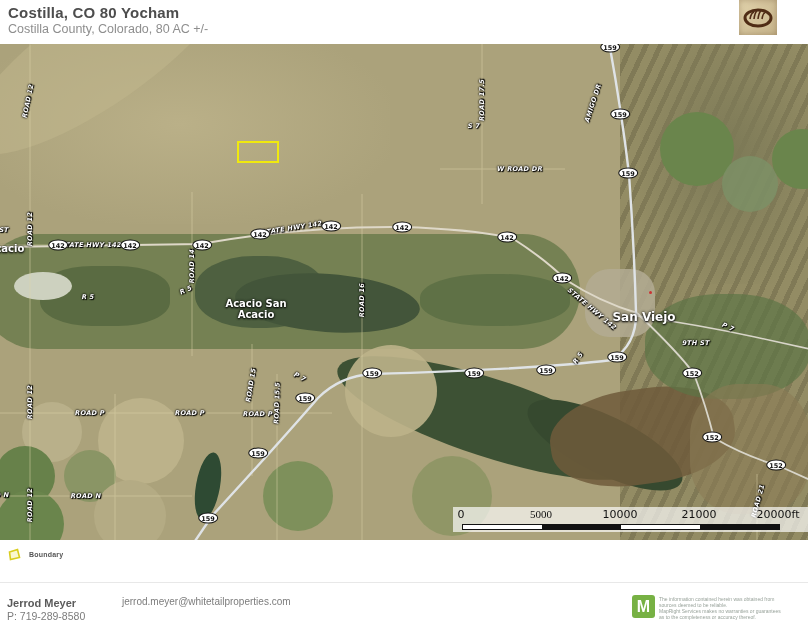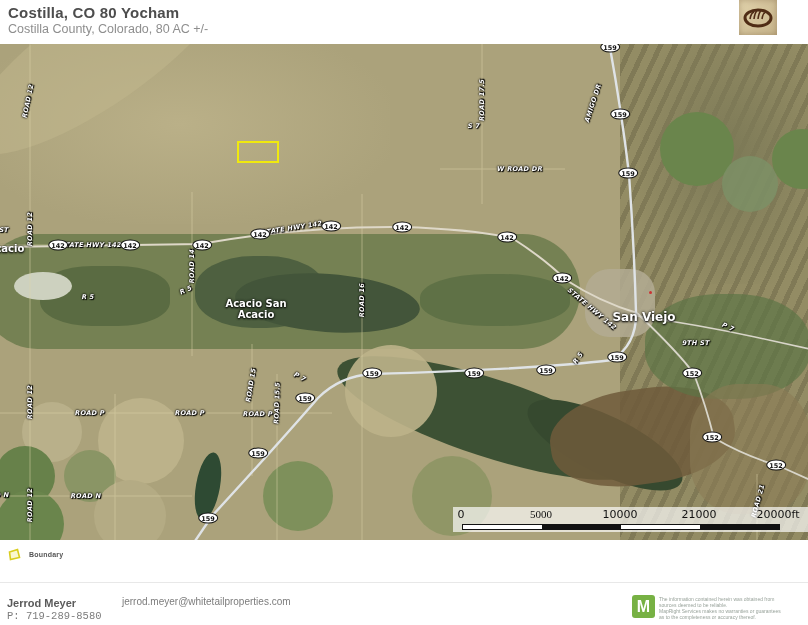--- a/index.html
+++ b/index.html
@@ -41,21 +41,21 @@
   #barline span { height:100%; }
 
   
   #legend { position:absolute; left:0; top:540px; width:808px; height:42px; background:#fff; }
   .legend-item { position:absolute; left:7px; top:8px; display:flex; align-items:center; gap:8px; }
   .legend-label { font-size:7px; color:#555; font-weight:bold; letter-spacing:.2px; }
 
   
   #footer { position:absolute; left:0; top:582px; width:808px; height:43px; background:#fff; border-top:1px solid #e8e8e8; }
   .agent-name { position:absolute; left:7px; top:14px; font-size:11px; font-weight:bold; color:#5a5a5a; }
-  .agent-phone { position:absolute; left:7px; top:27px; font-size:10.5px; color:#7c7c7c;font-family:Liberation Mono, monospace; }
+  .agent-phone { position:absolute; left:7px; top:27px; font-size:10.5px; color:#7c7c7c; }
   .agent-email { position:absolute; left:98px; top:13px; font-size:10px; color:#7c7c7c;padding-left:24px; }
   .mr-logo { position:absolute; left:632px; top:12px; width:23px; height:23px; background:#77b144; border-radius:3px;
     color:#fff; font-size:16px; font-weight:bold; display:flex; align-items:center; justify-content:center; }
   .mr-text { position:absolute; left:659px; top:13px; width:148px; font-size:5px; line-height:6px; color:#99a39b; }
 </style>
 </head>
 <body>
 
 <div id="page">
 

